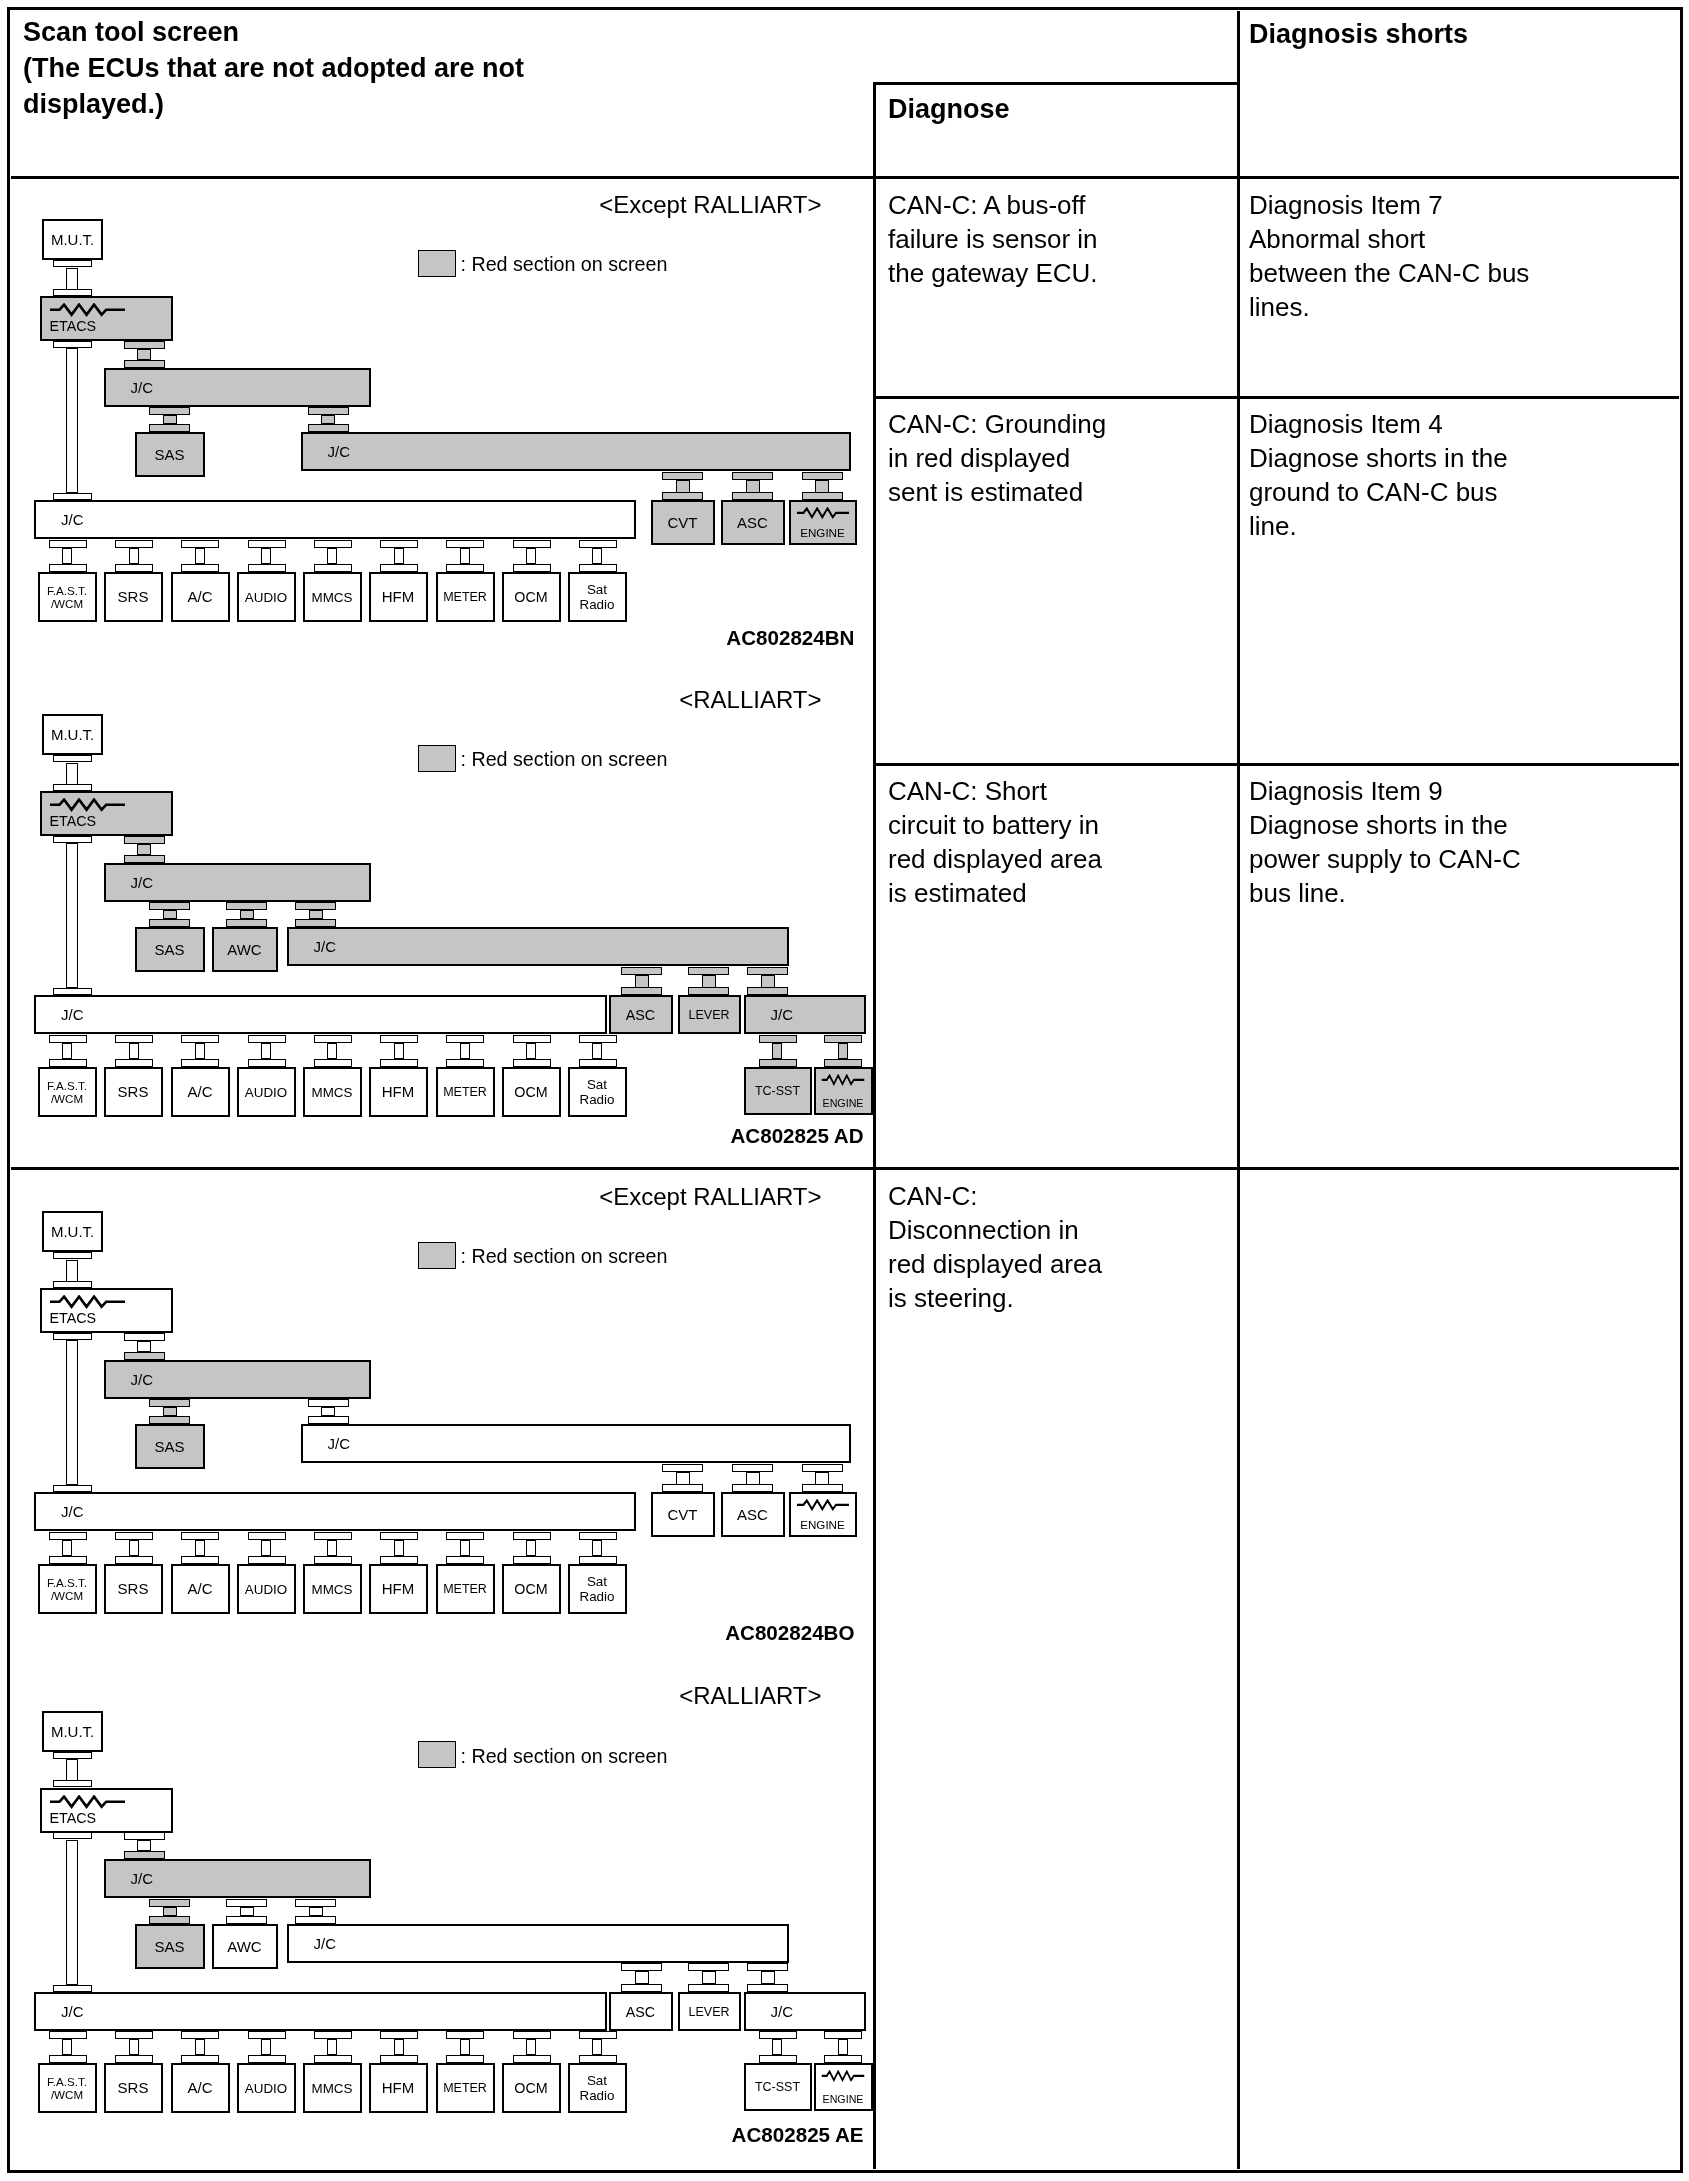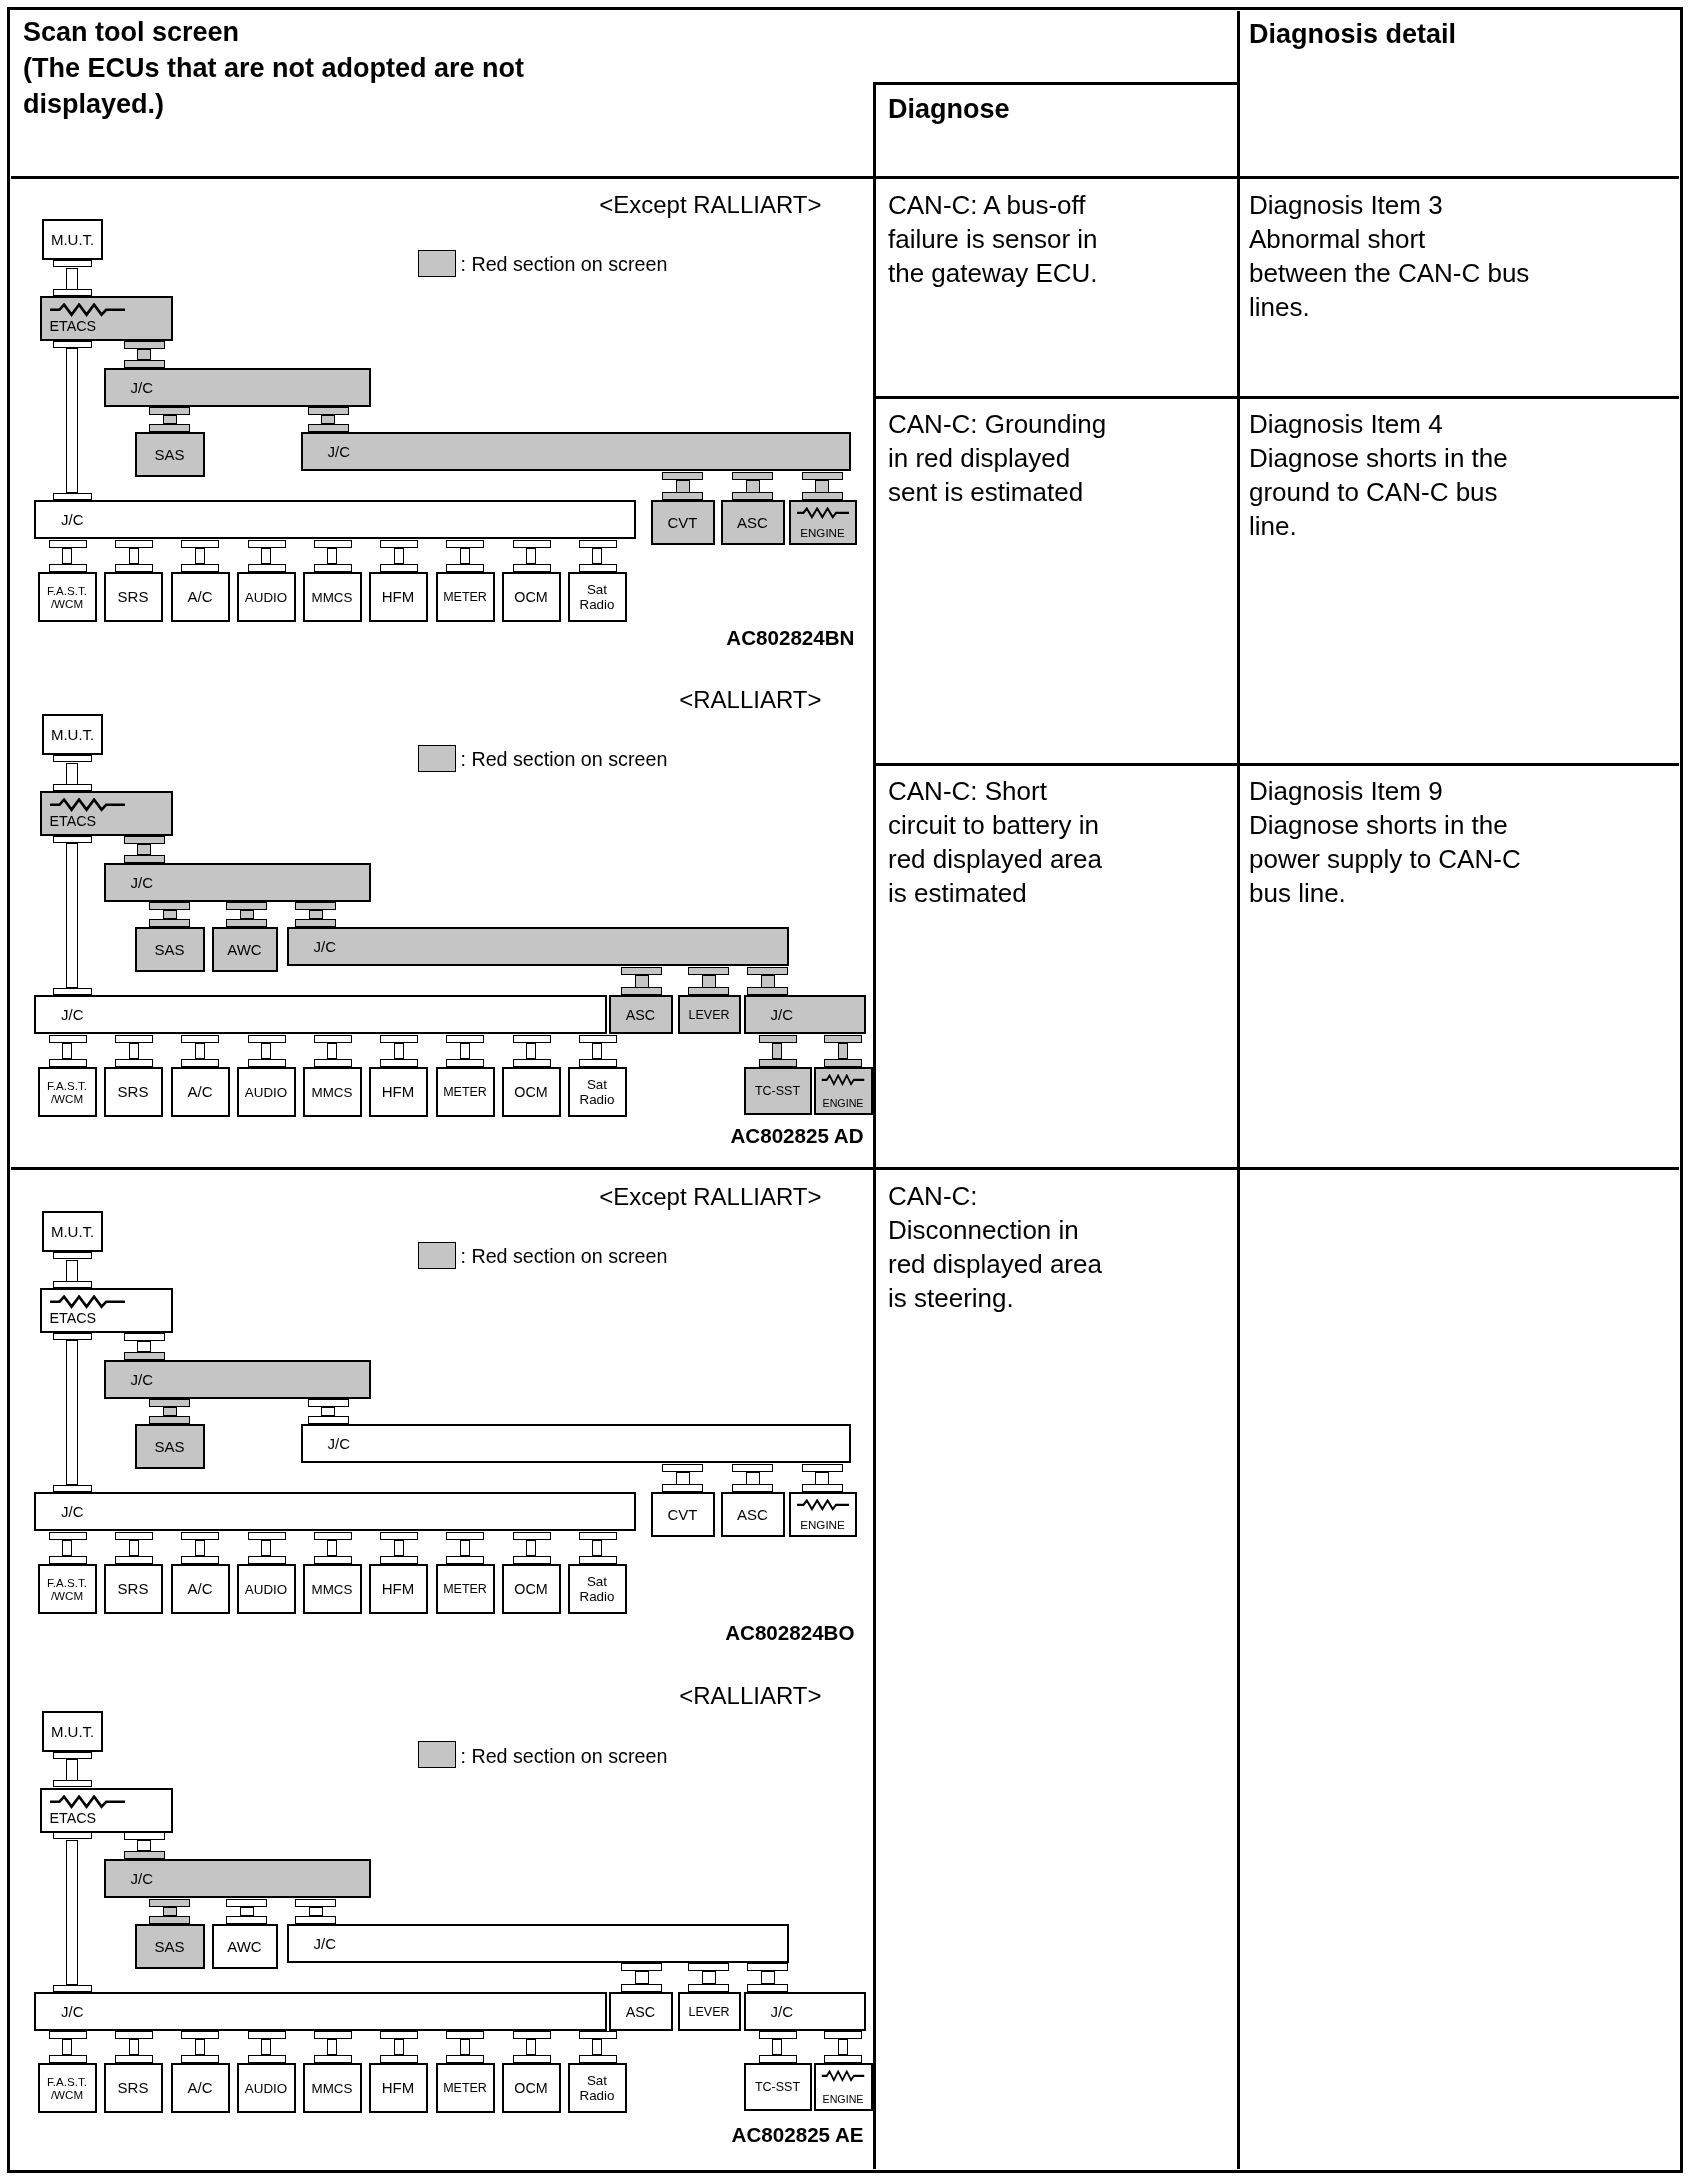--- a/index.html
+++ b/index.html
@@ -35,26 +35,26 @@
   <div class="vl" style="left:1237px;top:10.7px;width:2.7px;height:2158px;"></div>
   <div class="hl" style="left:873px;top:82px;width:366px;height:2.7px;"></div>
   <div class="hl" style="left:10.7px;top:176px;width:1668px;height:2.7px;"></div>
   <div class="hl" style="left:873px;top:396px;width:806px;height:2.7px;"></div>
   <div class="hl" style="left:873px;top:763px;width:806px;height:2.7px;"></div>
   <div class="hl" style="left:10.7px;top:1167px;width:1668px;height:2.7px;"></div>
 
   <div class="hd" style="left:23px;top:50px;width:627px;">(The ECUs that are not adopted are not displayed.)</div>
   <div class="hd" style="left:23px;top:14.3px;width:806px;">Scan tool screen</div>
   <div class="hd" style="left:888px;top:91px;">Diagnose</div>
-  <div class="hd" style="left:1249px;top:16px;">Diagnosis detail</div>
+  <div class="hd" style="left:1249px;top:16px;">Diagnosis shorts</div>
 
   <div class="cell" style="left:888px;top:188px;width:342px;">CAN-C: A bus-off
 failure is sensor in
 the gateway ECU.</div>
-  <div class="cell" style="left:1249px;top:188px;width:425px;">Diagnosis Item 3
+  <div class="cell" style="left:1249px;top:188px;width:425px;">Diagnosis Item 7
 Abnormal short
 between the CAN-C bus
 lines.</div>
   <div class="cell" style="left:888px;top:407px;width:342px;">CAN-C: Grounding
 in red displayed
 sent is estimated</div>
   <div class="cell" style="left:1249px;top:407px;width:425px;">Diagnosis Item 4
 Diagnose shorts in the
 ground to CAN-C bus
 line.</div>

